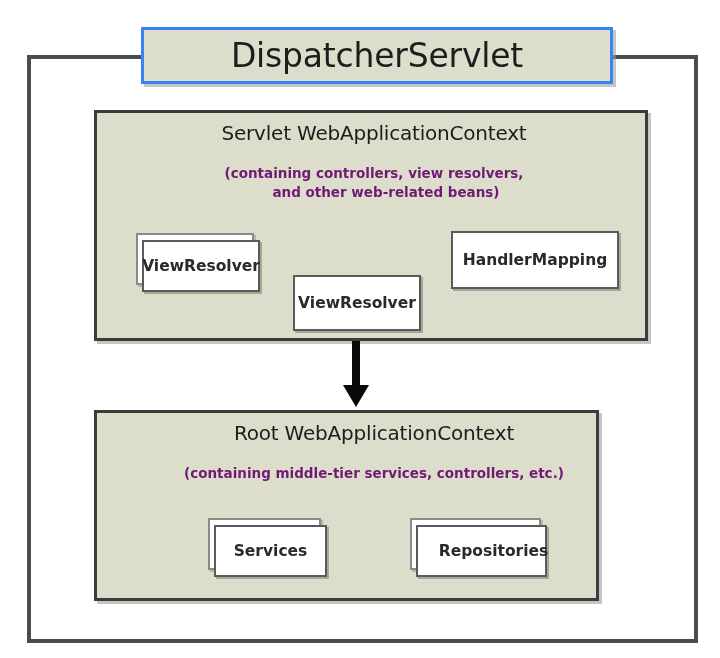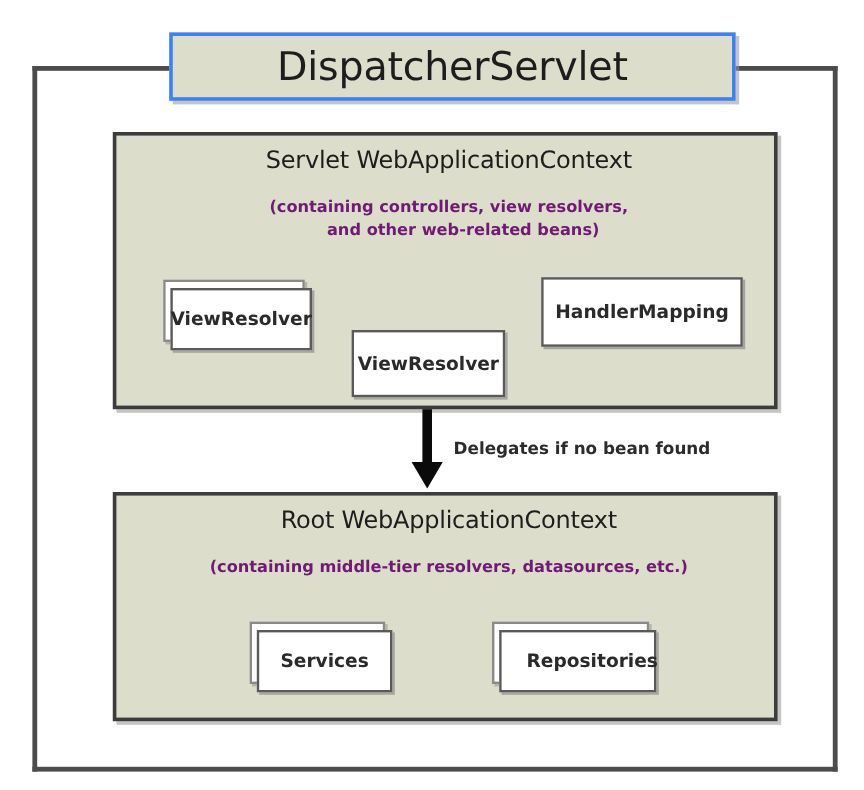--- a/index.html
+++ b/index.html
@@ -152,27 +152,26 @@
       <span class="comp-label">ViewResolver</span>
     </div>
 
     <div class="comp" style="left:354px; top:118px; width:168px; height:58px;">
       <span class="comp-label">HandlerMapping</span>
     </div>
   </div>
 
   <div class="arrow-shaft" style="left:352px; top:341px; width:8px; height:48px;"></div>
   <div class="arrow-head" style="left:343px; top:385px;"></div>
-  <span class="arrow-label" style="left:378px; top:366px;">Delegates if no bean found</span>
 
-  <div class="ctx-box" style="left:94px; top:410px; width:554px; height:191px;">
+  <div class="ctx-box" style="left:94px; top:410px; width:505px; height:191px;">
 
     <div class="ctx-title abs" style="left:0; top:10px; width:554px;">Root WebApplicationContext</div>
 
-    <div class="ctx-sub abs" style="left:0; top:52px; width:554px;">(containing middle-tier resolvers, datasources, etc.)</div>
+    <div class="ctx-sub abs" style="left:0; top:52px; width:554px;">(containing middle-tier services, controllers, etc.)</div>
 
     <div class="comp-ghost" style="left:111px; top:105px; width:113px; height:52px;"></div>
     <div class="comp" style="left:117px; top:112px; width:113px; height:52px;">
       <span class="comp-label">Services</span>
     </div>
 
     <div class="comp-ghost" style="left:313px; top:105px; width:131px; height:52px;"></div>
     <div class="comp" style="left:319px; top:112px; width:131px; height:52px;padding-left:24px;">
       <span class="comp-label">Repositories</span>
     </div>

